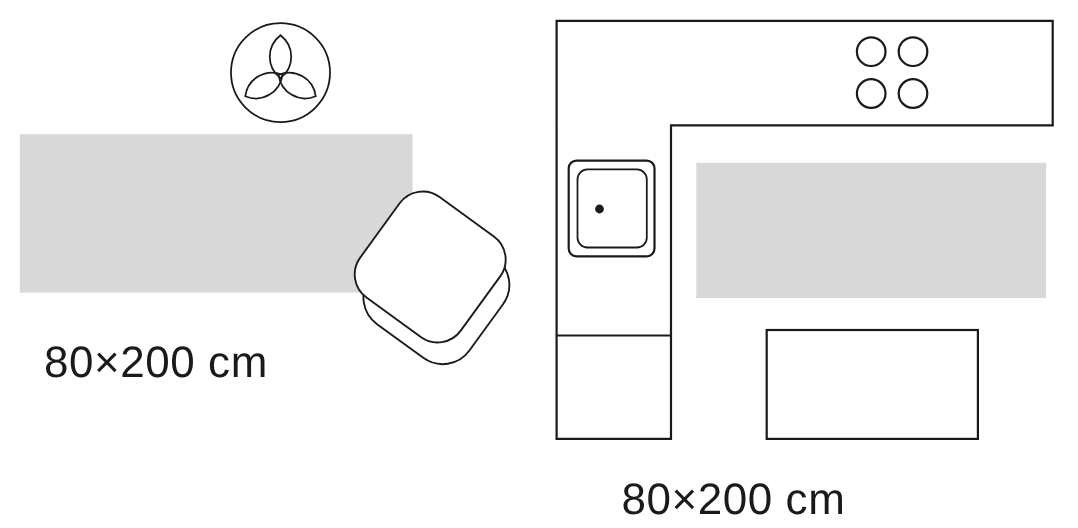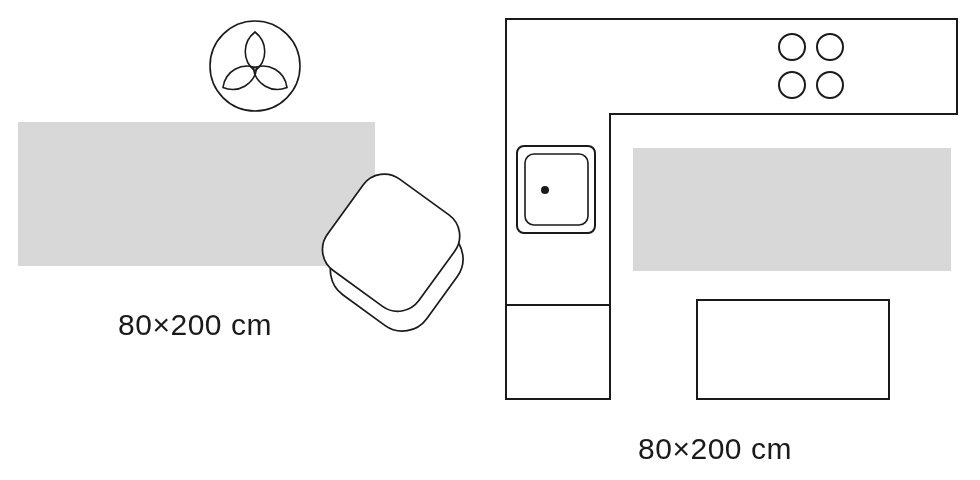--- a/index.html
+++ b/index.html
@@ -36,23 +36,23 @@
     fill: #ffffff;
     stroke: #1a1a1a;
     stroke-width: 1.7;
   }
   .dot {
     fill: #1a1a1a;
     stroke: none;
   }
   .size-label {
     position: absolute;
-    font-size: 30px;
+    font-size: 40px;
     color: #1a1a1a;
-    text-align: center;
+    text-align: left;
     letter-spacing: 0.5px;
     white-space: nowrap;
   }
   .size-label-left {
     left: 40px;
     width: 310px;
     top: 308px;
   }
   .size-label-right {
     left: 565px;

